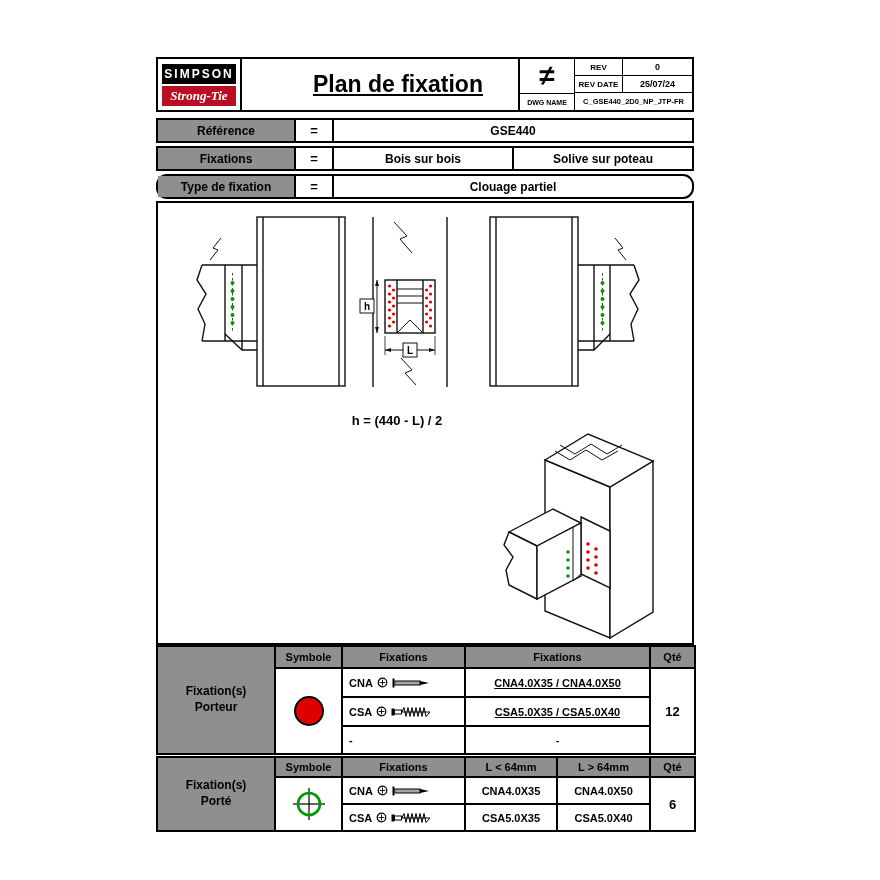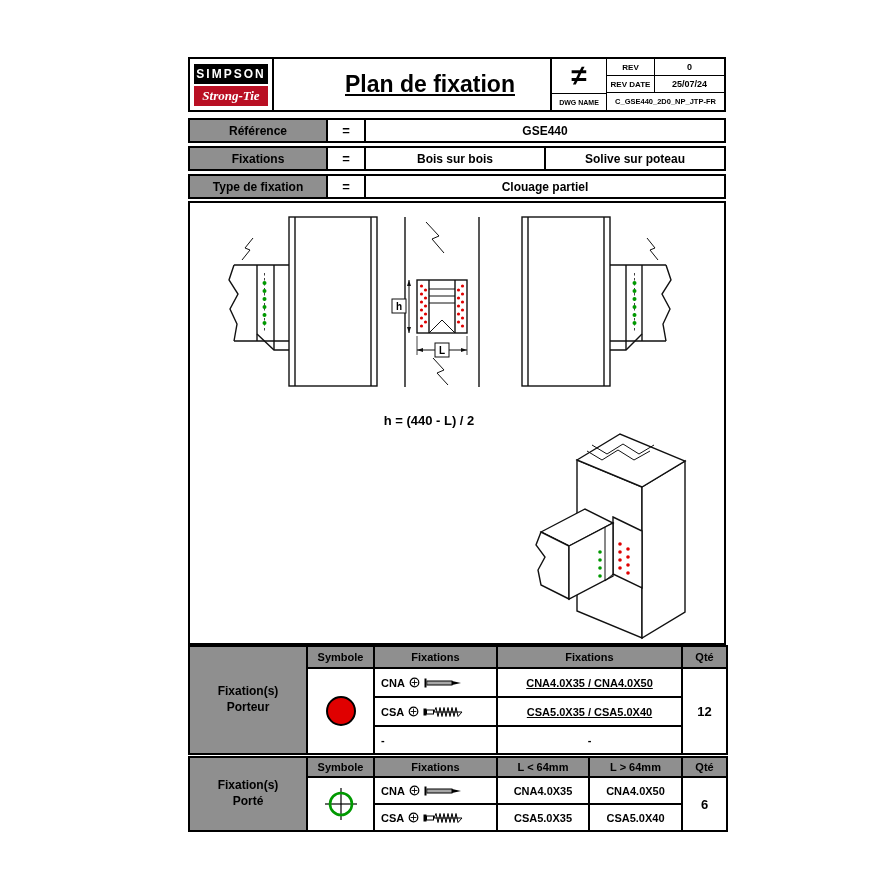--- a/index.html
+++ b/index.html
@@ -1,17 +1,17 @@
 <!DOCTYPE html>
 <html><head>
 <meta charset="utf-8">
 <style>
   html,body{margin:0;padding:0;background:#ffffff;}
   .page{position:relative;width:880px;height:880px;background:#fff;font-family:"Liberation Sans",sans-serif;color:#000;}
-  .sheet{position:absolute;left:188px;top:57px;width:538px;height:679px;}
+  .sheet{position:absolute;left:156px;top:57px;width:538px;height:679px;}
 
   
   .header{position:absolute;top:0;left:0;width:538px;height:55px;border:2px solid #000;box-sizing:border-box;display:flex;background:#fff;}
   .logo-cell{width:84px;border-right:2px solid #000;box-sizing:border-box;display:flex;flex-direction:column;align-items:center;justify-content:center;gap:2px;}
   .logo-simpson{background:#000;color:#fff;font-weight:bold;font-size:12px;letter-spacing:2px;padding:3px 0;width:74px;text-align:center;}
   .logo-strongtie{background:#b90f23;color:#fff;font-weight:bold;font-style:italic;font-size:13px;font-family:"Liberation Serif",serif;padding:2px 0;width:74px;text-align:center;}
   .title-cell{flex:1;display:flex;align-items:center;justify-content:center;border-right:2px solid #000;box-sizing:border-box;padding-left:36px;}
   .doc-title{font-size:23px;font-weight:bold;text-decoration:underline;}
   .revblock{width:172px;display:flex;}
   .revblock .symcol{width:55px;border-right:1px solid #000;box-sizing:border-box;display:flex;flex-direction:column;}
@@ -86,21 +86,21 @@
       <div class="info-label">Référence</div>
       <div class="info-eq">=</div>
       <div class="info-val">GSE440</div>
     </div>
     <div class="info-row" style="top:89px;">
       <div class="info-label">Fixations</div>
       <div class="info-eq">=</div>
       <div class="info-val">Bois sur bois</div>
       <div class="info-val split">Solive sur poteau</div>
     </div>
-    <div class="info-row" style="top:117px;">
+    <div class="info-row" style="top:117px;border-radius:11px;">
       <div class="info-label">Type de fixation</div>
       <div class="info-eq">=</div>
       <div class="info-val">Clouage partiel</div>
     </div>
 
     <div class="drawing-area">
       <svg width="534" height="440" viewBox="0 0 534 440">
 
         <g stroke="#111" fill="none" stroke-width="1.4">
           <rect x="99" y="14" width="88" height="169"></rect>

